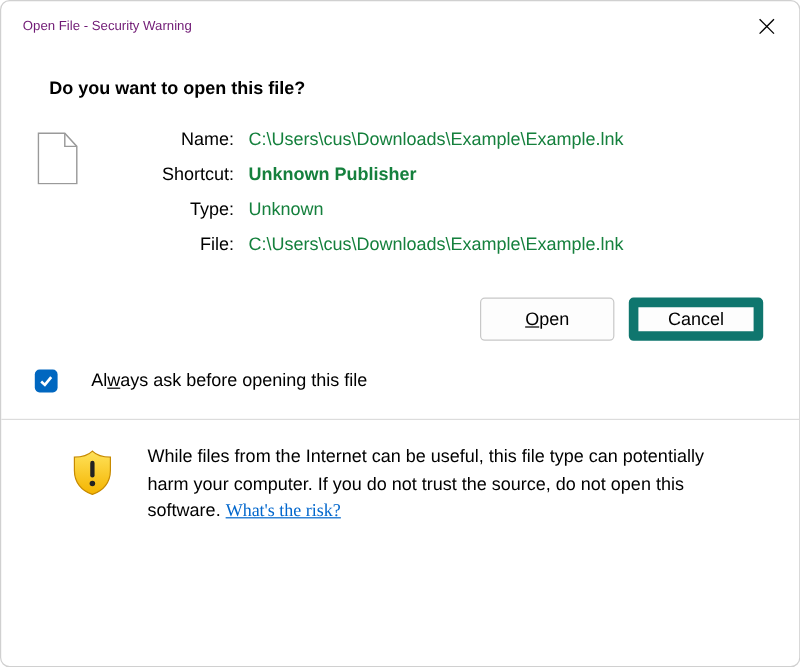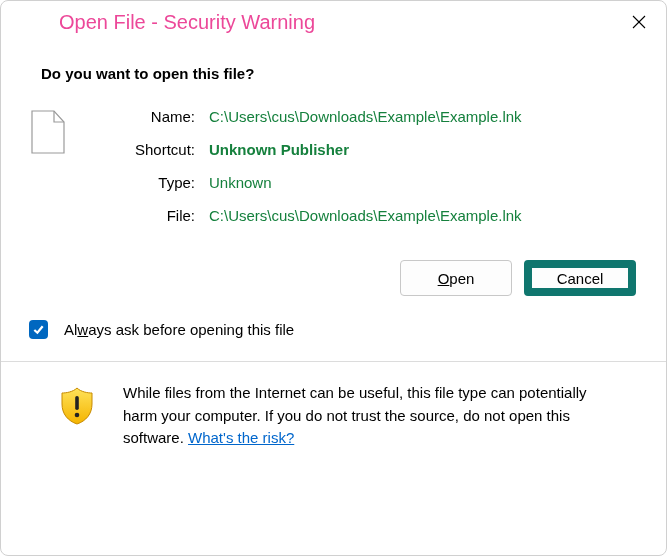--- a/index.html
+++ b/index.html
@@ -27,23 +27,22 @@
       overflow: hidden;
     }
     .titlebar {
       height: 42px;
       display: flex;
       align-items: center;
       justify-content: space-between;
       padding: 0 4px 0 18px;
     }
     .titlebar-title {
-      font-size: 20px;
-      color: #ec4899;
-      margin-left: 40px;
+      font-size: 11px;
+      color: #701a75;
     }
     .close-btn {
       width: 46px;
       height: 32px;
       display: flex;
       align-items: center;
       justify-content: center;
       border-radius: 4px;
     }
     .close-btn svg {
@@ -78,20 +77,21 @@
     .file-icon svg {
       width: 34px;
       height: 44px;
     }
     .fields {
       display: grid;
       grid-template-columns: 100px 1fr;
       row-gap: 16px;
       column-gap: 14px;
       width: 100%;
+      gap: 12px;
     }
     .field-label {
       text-align: right;
       color: #000;
     }
     .field-value {
       color: #15803d;
       word-break: break-all;
     }
     .field-value.bold {
@@ -120,21 +120,21 @@
     }
     .btn.default {
       border: 8px solid #0f766e;
     }
     .btn .accel {
       text-decoration: underline;
     }
     .checkbox-row {
       display: flex;
       align-items: center;
-      gap: 16px;
+      gap: 28px;
       margin-bottom: 22px;
       margin-top: 2px;
     }
     .chk {
       width: 19px;
       height: 19px;
       border-radius: 4px;
       background: #0067c0;
       display: inline-flex;
       align-items: center;
@@ -172,20 +172,21 @@
       width: 36px;
       height: 40px;
     }
     .footer-text {
       font-size: 15px;
       line-height: 1.5;
     }
     .footer-text a {
       color: #0066cc;
       text-decoration: underline;
+      font-family: Liberation Serif, serif;
     }
   </style>
 </head>
 <body>
 
 <div class="window">
 
   <div class="titlebar">
     <div class="titlebar-title">Open File - Security Warning</div>
     <div class="close-btn">

